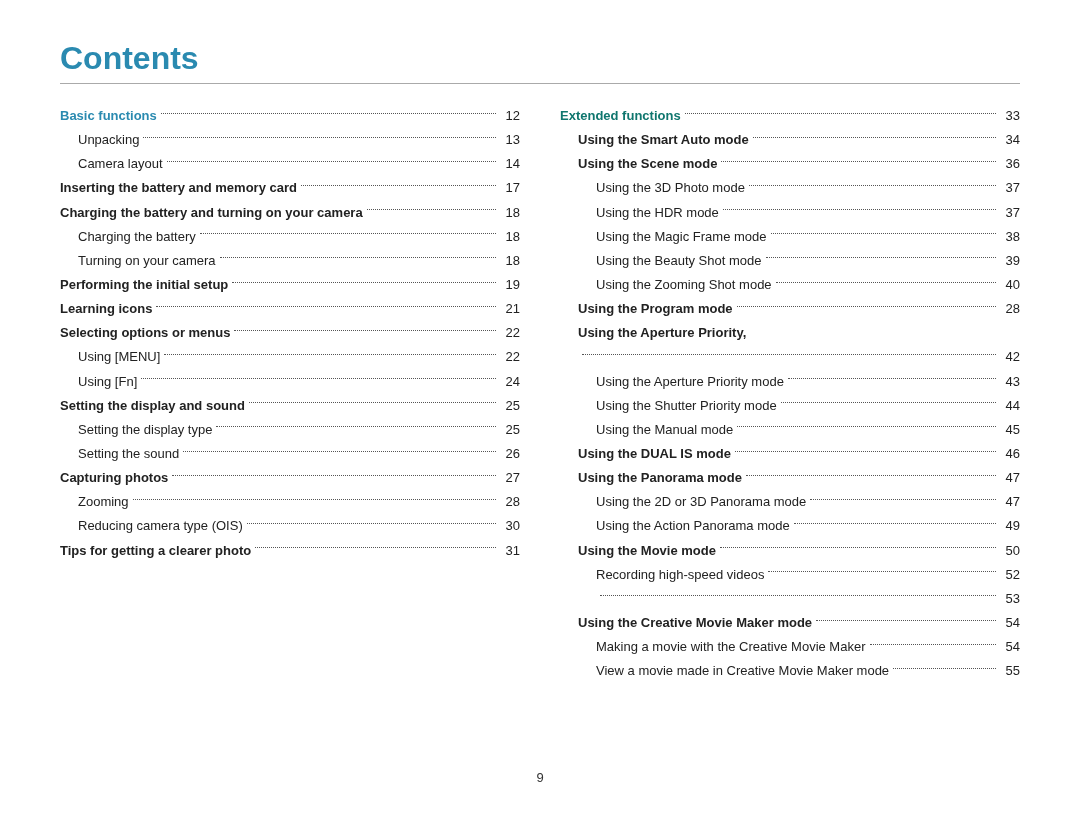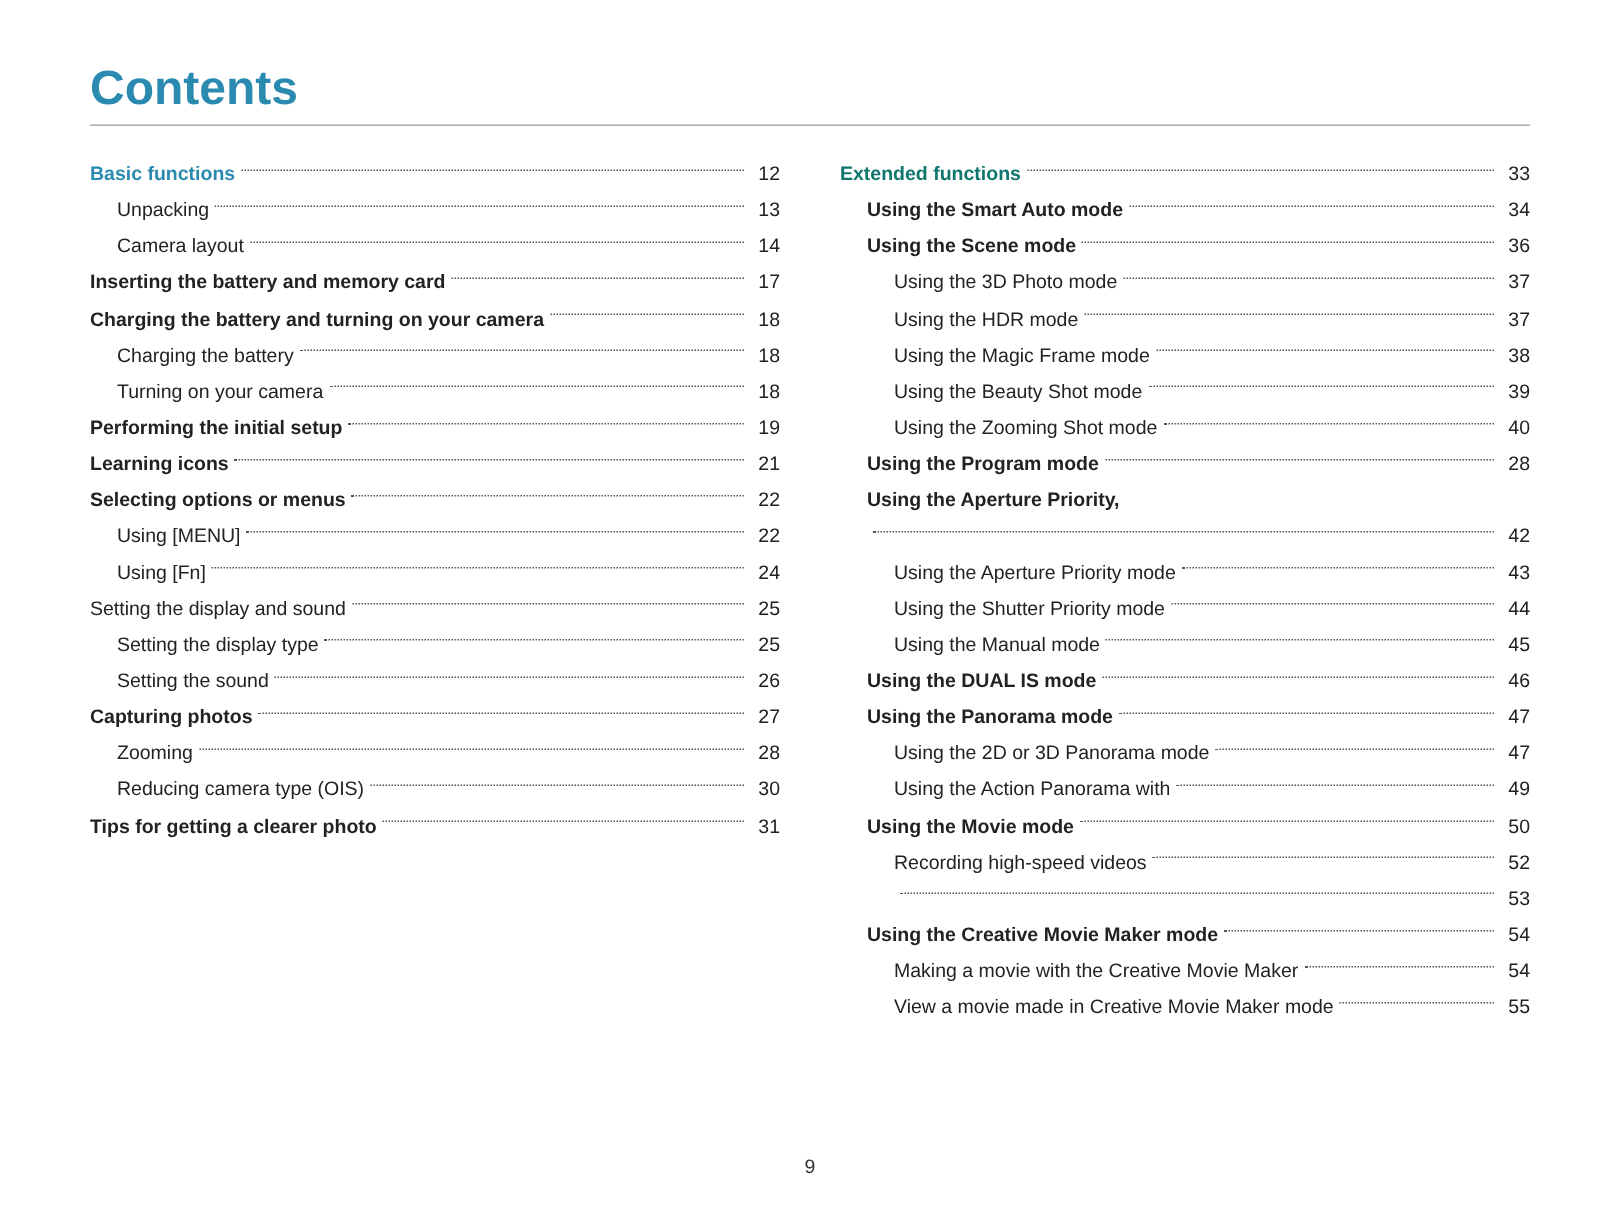--- a/index.html
+++ b/index.html
@@ -152,21 +152,21 @@
           <span class="entry-text">Using [MENU]</span>
           <span class="dots"></span>
           <span class="page-num">22</span>
         </div>
         <div class="toc-entry indent-1">
           <span class="entry-text">Using [Fn]</span>
           <span class="dots"></span>
           <span class="page-num">24</span>
         </div>
         <div class="toc-entry indent-0">
-          <span class="entry-text" style="font-weight: normal;">Setting the display and sound</span>
+          <span class="entry-text" style="font-weight: bold;">Setting the display and sound</span>
           <span class="dots"></span>
           <span class="page-num">25</span>
         </div>
         <div class="toc-entry indent-1">
           <span class="entry-text">Setting the display type</span>
           <span class="dots"></span>
           <span class="page-num">25</span>
         </div>
         <div class="toc-entry indent-1">
           <span class="entry-text">Setting the sound</span>
@@ -273,21 +273,21 @@
           <span class="entry-text" style="font-weight: bold;">Using the Panorama mode</span>
           <span class="dots"></span>
           <span class="page-num">47</span>
         </div>
         <div class="toc-entry indent-2">
           <span class="entry-text">Using the 2D or 3D Panorama mode</span>
           <span class="dots"></span>
           <span class="page-num">47</span>
         </div>
         <div class="toc-entry indent-2">
-          <span class="entry-text">Using the Action Panorama with</span>
+          <span class="entry-text">Using the Action Panorama mode</span>
           <span class="dots"></span>
           <span class="page-num">49</span>
         </div>
         <div class="toc-entry indent-1">
           <span class="entry-text" style="font-weight: bold;">Using the Movie mode</span>
           <span class="dots"></span>
           <span class="page-num">50</span>
         </div>
         <div class="toc-entry indent-2">
           <span class="entry-text">Recording high-speed videos</span>

